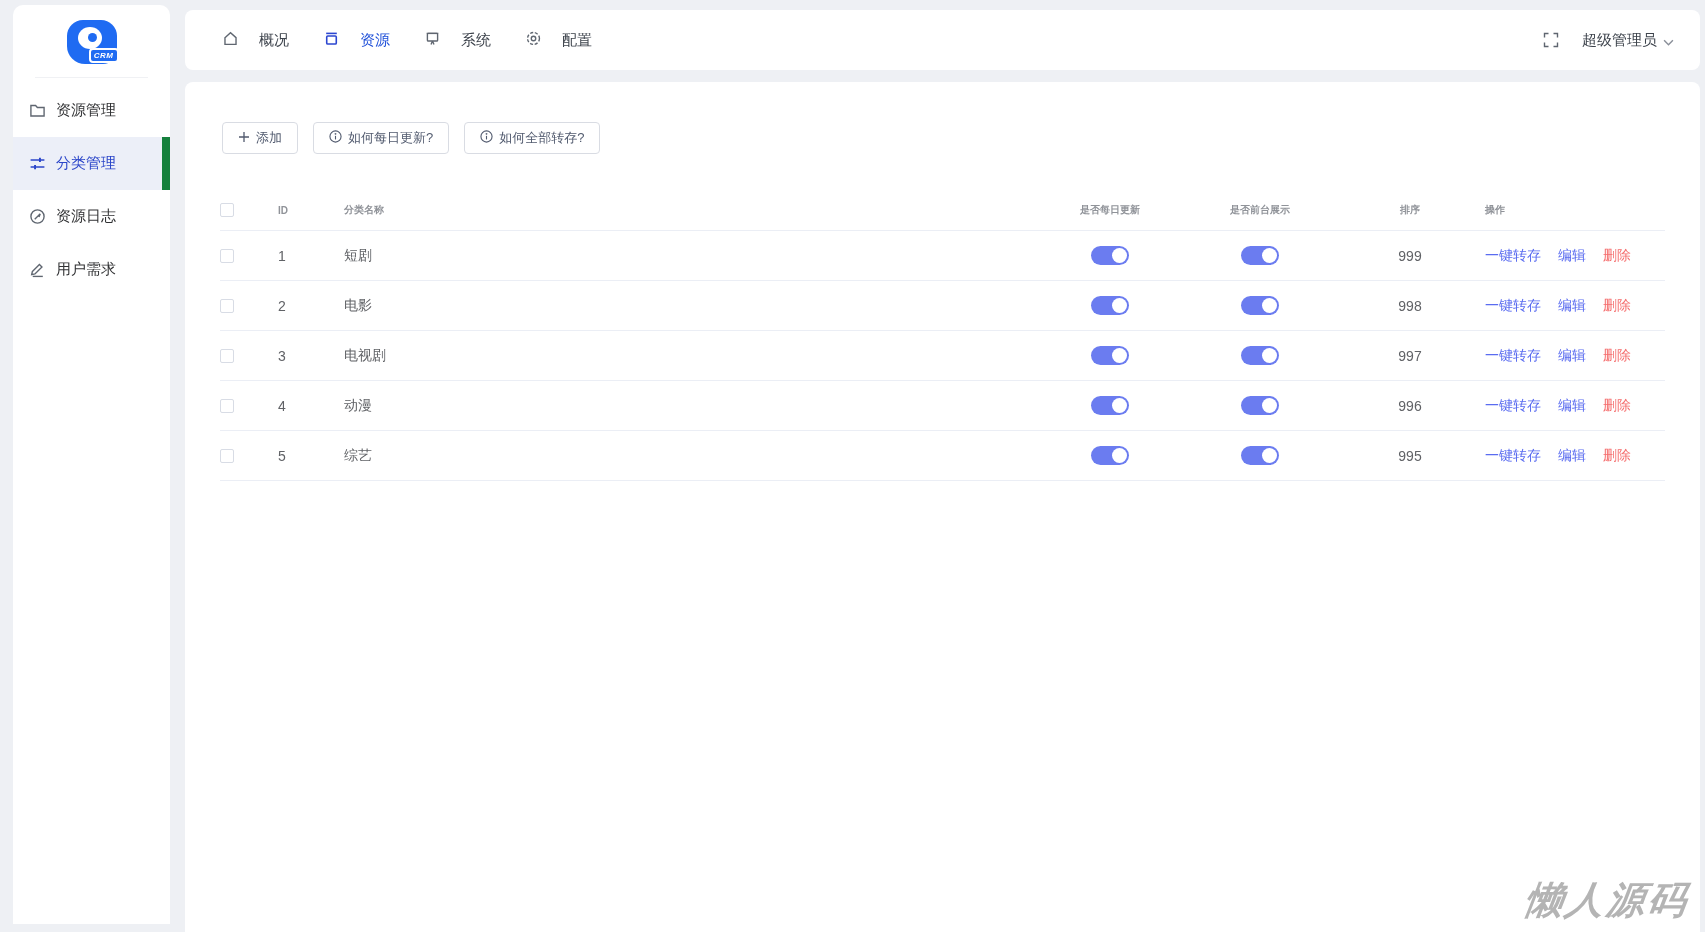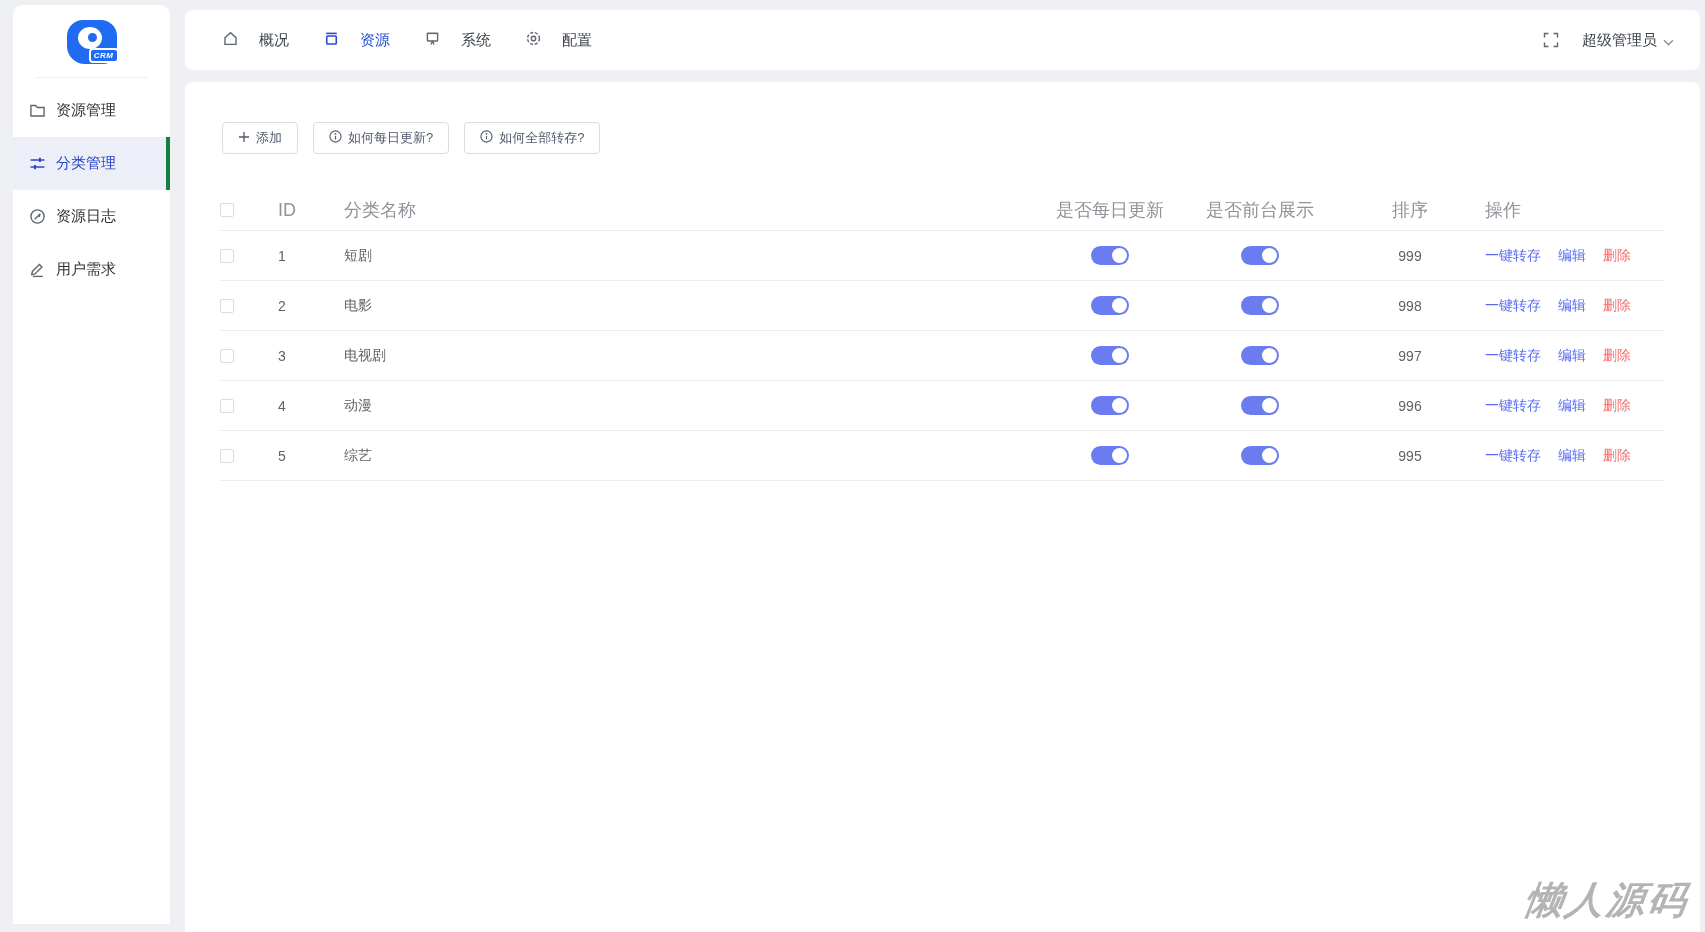--- a/index.html
+++ b/index.html
@@ -18,21 +18,21 @@
   .logo { position:relative; width:50px; height:44px; }
   .logo-blob { position:absolute; inset:0; background:#1f6bf2; border-radius:16px 16px 14px 18px; }
   .logo-circle { position:absolute; left:11px; top:7px; width:24px; height:22px; background:#fff; border-radius:50%; }
   .logo-dot { position:absolute; left:21px; top:13px; width:9px; height:9px; background:#1f6bf2; border-radius:50%; }
   .logo-tag { position:absolute; right:-2px; bottom:1px; background:#1f6bf2; border:2px solid #fff; border-radius:4px;
               color:#fff; font-size:8px; font-weight:bold; font-style:italic; padding:1px 3px; letter-spacing:.5px; }
   .logo-divider { margin:12px 22px 6px 22px; border-bottom:1px solid #f0f1f4; }
   .menu-item { height:53px; display:flex; align-items:center; gap:10px; padding-left:16px;
                font-size:15px; color:#303133; cursor:pointer; }
   .menu-item .ic { width:17px; height:17px; display:flex; align-items:center; justify-content:center; }
-  .menu-item.active { background:#eceff8; color:#2b46c9; border-right:4px solid #15803d; font-weight:500; }
+  .menu-item.active { background:#eceff8; color:#2b46c9; border-right:8px solid #15803d; font-weight:500; }
   .menu-item svg { stroke:#5f6670; }
   .menu-item.active svg { stroke:#2b46c9; }
 
   
   .topbar { left:185px; top:10px; width:1515px; height:60px; border-radius:8px;
             display:flex; align-items:center; justify-content:space-between; padding:0 26px 0 37px; }
   .tabs { display:flex; gap:34px; }
   .tab { display:flex; align-items:flex-end; gap:20px; font-size:15px; color:#3d434c; cursor:pointer; }
   .tab svg { stroke:#5f6670; }
   .tab.active { color:#1d4ed8; font-weight:500; }
@@ -43,21 +43,21 @@
 
   
   .content { left:185px; top:82px; width:1515px; height:850px; border-radius:8px 8px 0 0; }
   .toolbar { padding:28px 0 0 37px; display:flex; gap:15px;margin-top:12px; }
   .btn { height:32px; background:#fff; border:1px solid #d9dce3; border-radius:4px;
          display:flex; align-items:center; gap:6px; padding:0 15px; font-size:13px; color:#515a6e; cursor:pointer; }
   .btn svg { stroke:#515a6e; }
 
   .table { margin:36px 35px 0 35px; }
   .thead { height:41px; display:flex; align-items:center; border-bottom:1px solid #ebeef5;
-           color:#909399; font-weight:normal; font-size:18px; }
+           color:#909399; font-weight:bold; font-size:10px; }
   .trow { height:50px; display:flex; align-items:center; border-bottom:1px solid #ebeef5;
           font-size:14px; color:#606266; }
   .c-cb   { width:32px; display:flex; align-items:center; }
   .c-id   { width:88px; padding-left:26px; }
   .c-name { flex:1; padding-left:4px; }
   .c-mid  { width:150px; text-align:center; display:flex; justify-content:center; }
   .c-sort { width:150px; text-align:center; display:block; }
   .c-act  { width:180px; display:flex; gap:17px; }
   .thead .c-mid { display:block; }
 

